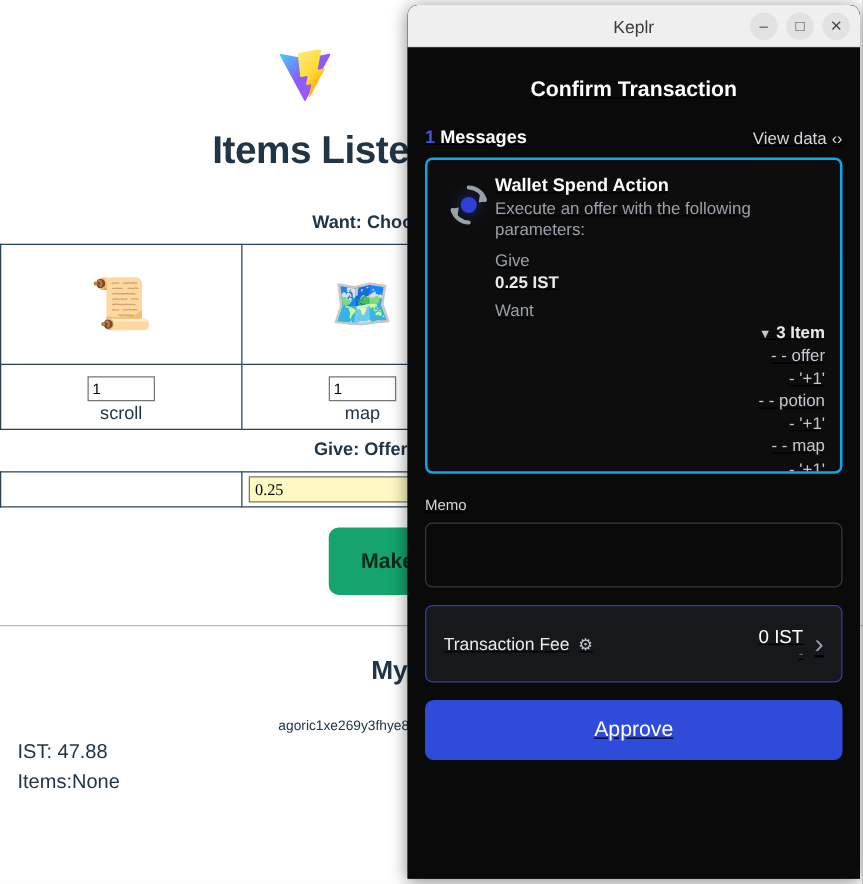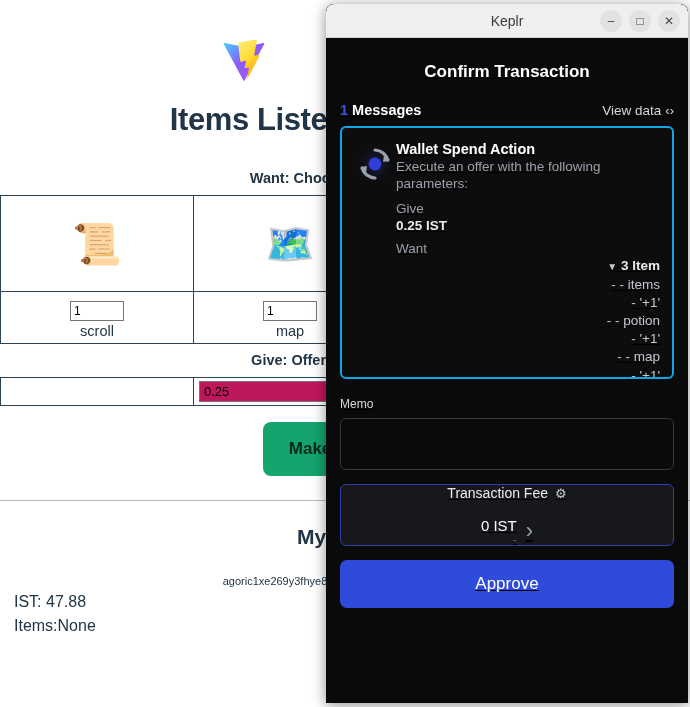--- a/index.html
+++ b/index.html
@@ -81,25 +81,25 @@
   }
   .give-table td {
     border: 1px solid #2b4257;
     height: 28px;
     text-align: center;
   }
   .give-input {
     width: 182px;
     height: 21px;
     font-size: 13px;
-    font-family: Liberation Sans, sans-serif;
+    font-family: Liberation Serif, serif;
     border: 1px solid #767676;
     padding: 1px 4px;
     color: #000;
-    background: #be185d;
+    background: #fef9c3;
   }
 
   .offer-btn {
     display: block;
     margin: 16px auto 0 auto;
     background: #15a46e;
     color: #0b2a1c;
     border: none;
     border-radius: 8px;
     font-size: 17px;
@@ -270,21 +270,20 @@
     margin-top: 14px;
     border: 1px solid #2f3fa8;
     border-radius: 6px;
     background: #17181c;
     height: 62px;
     display: flex;
     align-items: center;
     padding: 0 14px;
     justify-content: space-between;
     cursor: pointer;
-    flex-direction: column;
   }
   .fee-left {
     display: flex; align-items: center; gap: 7px;
     color: #e8eaee; font-size: 14px;
   }
   .gear { font-size: 13px; color: #c3c7cf; }
   .fee-right { display: flex; align-items: center; gap: 9px; }
   .fee-amt-wrap { text-align: right; }
   .fee-amt { color: #ffffff; font-size: 15px; }
   .fee-sub { color: #6d727c; font-size: 11px; line-height: 1; }
@@ -448,21 +447,21 @@
 
         <div class="kv-label">Give</div>
         <div class="kv-value">0.25 IST</div>
 
         <div class="kv-label">Want</div>
         <div class="tree-row bold">
           <span class="tree-caret">▼</span>
           <span>3 Item</span>
         </div>
 
-        <div class="tree-row ind-1">- - items</div>
+        <div class="tree-row ind-1">- - offer</div>
         <div class="tree-row ind-2">- '+1'</div>
         <div class="tree-row ind-1">- - potion</div>
         <div class="tree-row ind-2">- '+1'</div>
         <div class="tree-row ind-1">- - map</div>
         <div class="tree-row ind-2">- '+1'</div>
 
       </div>
     </div>
 
     <div class="memo-label">Memo</div>

